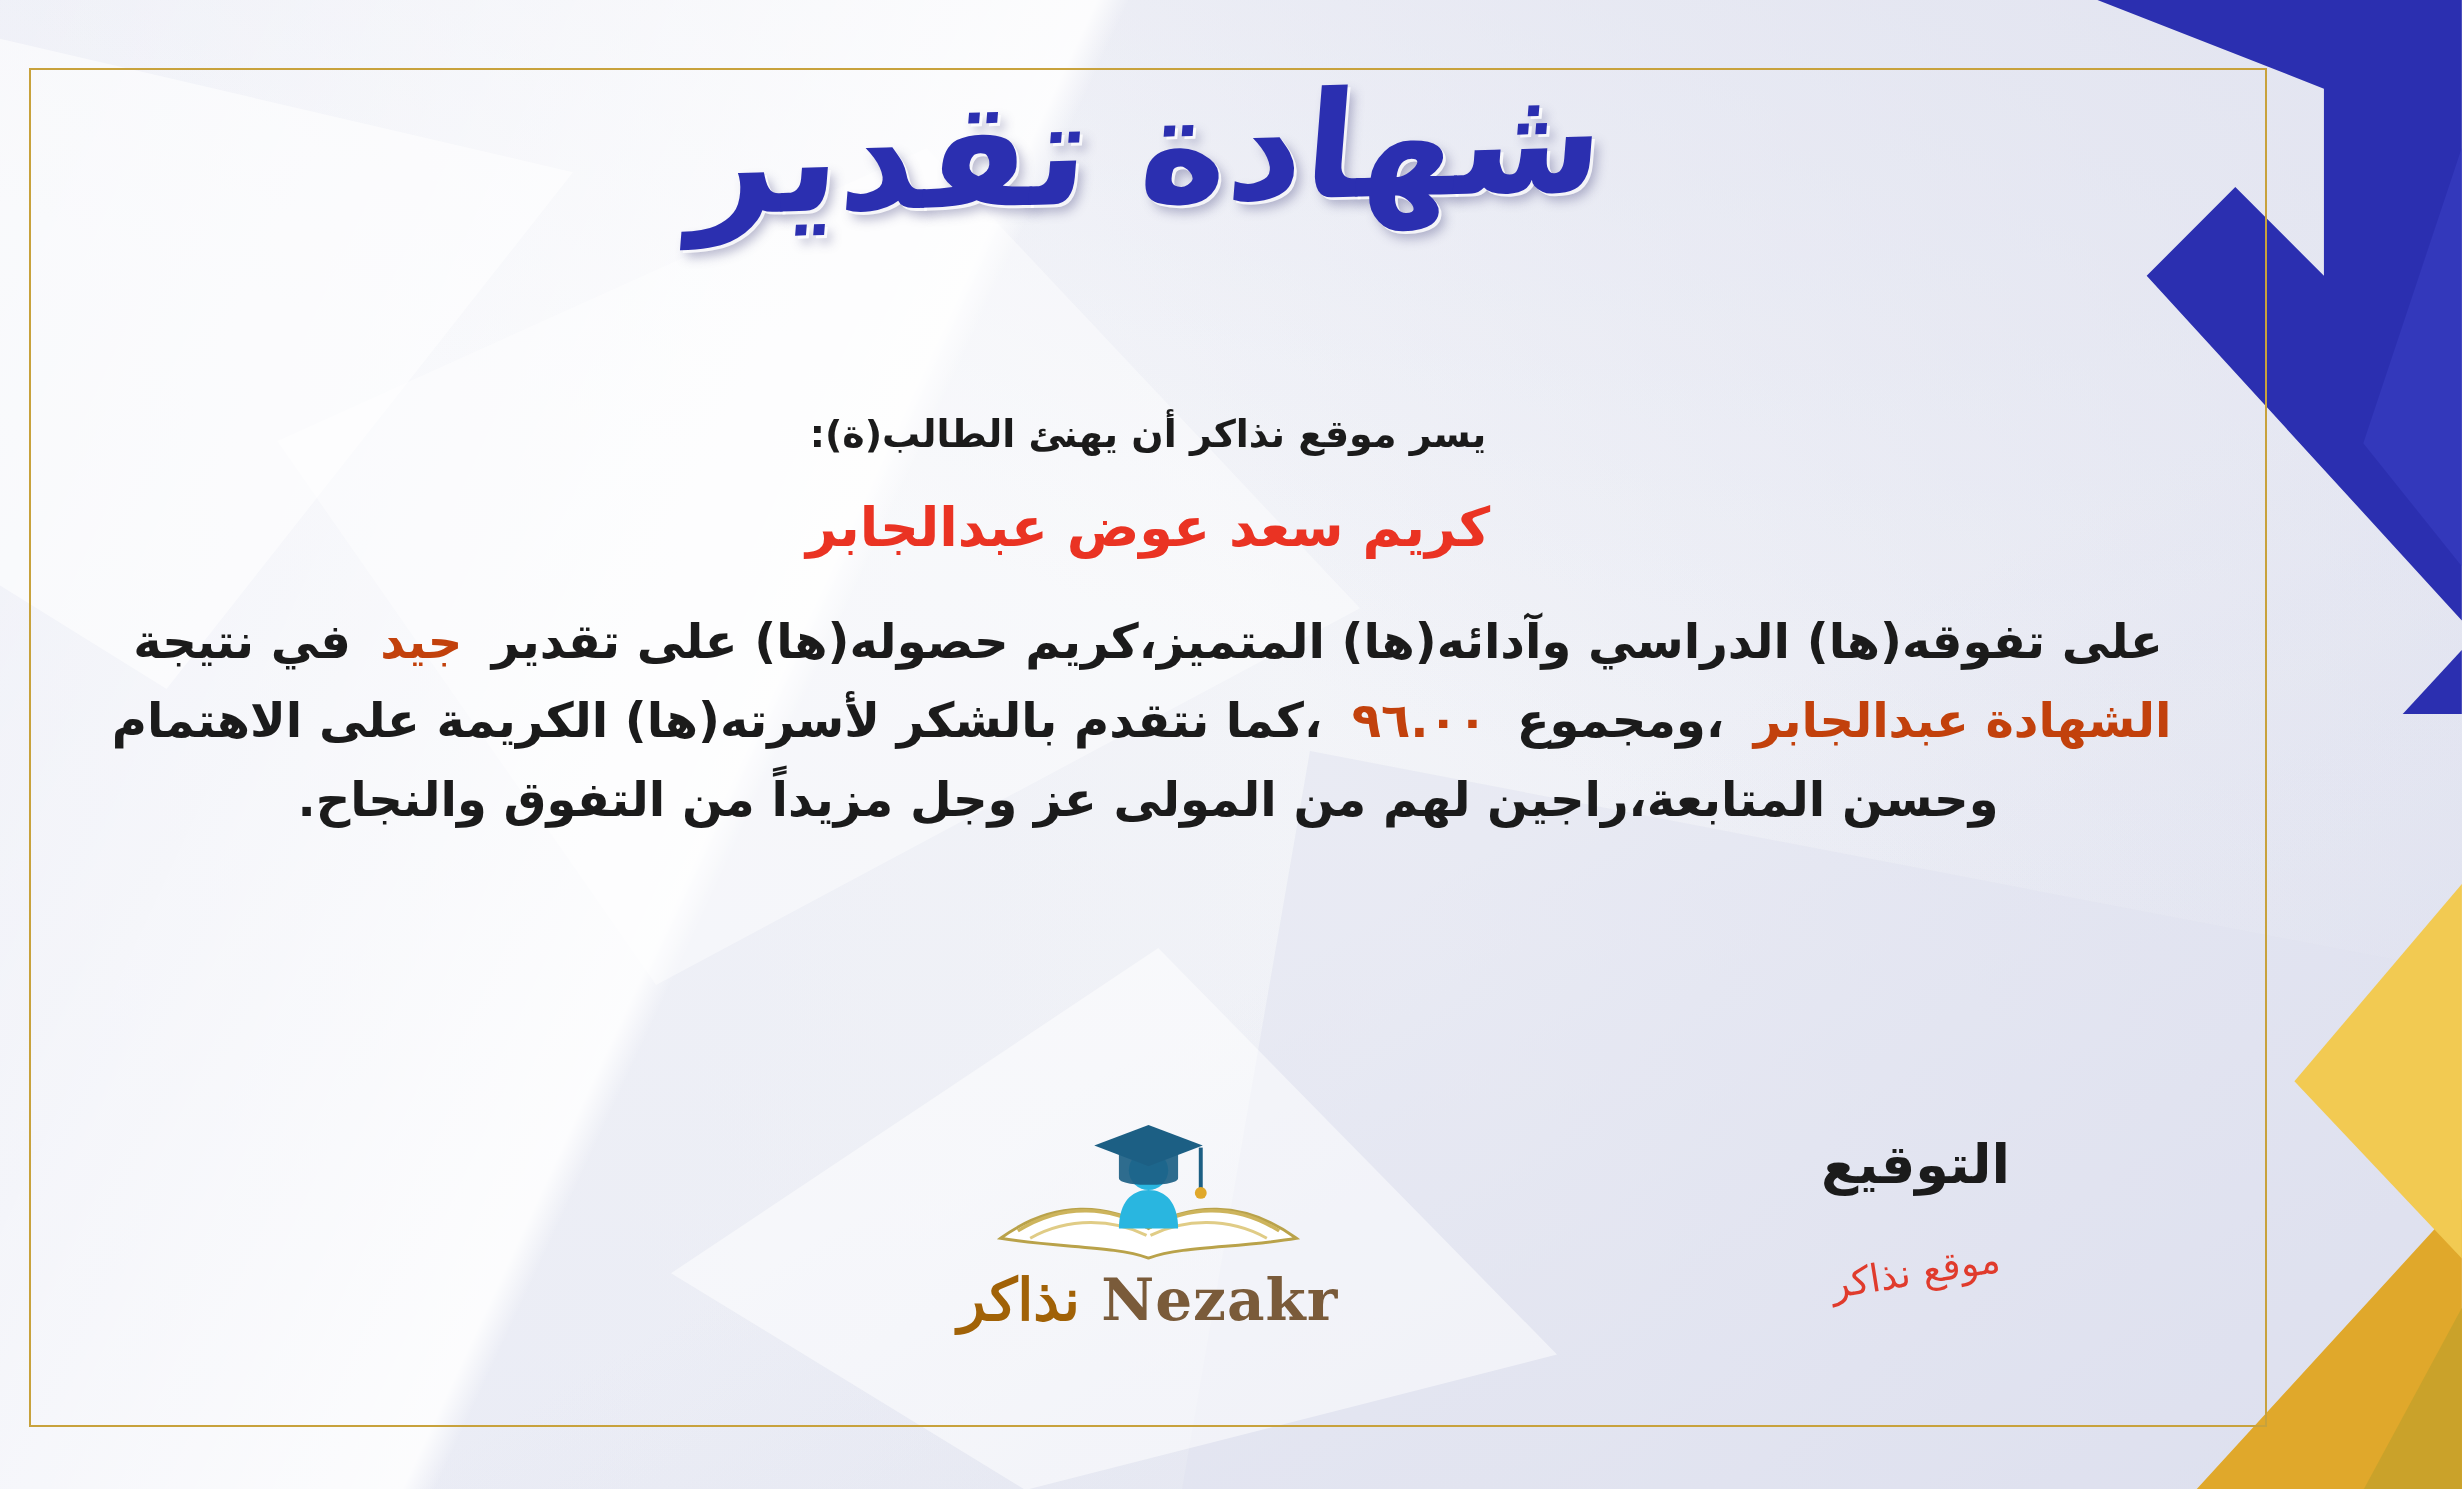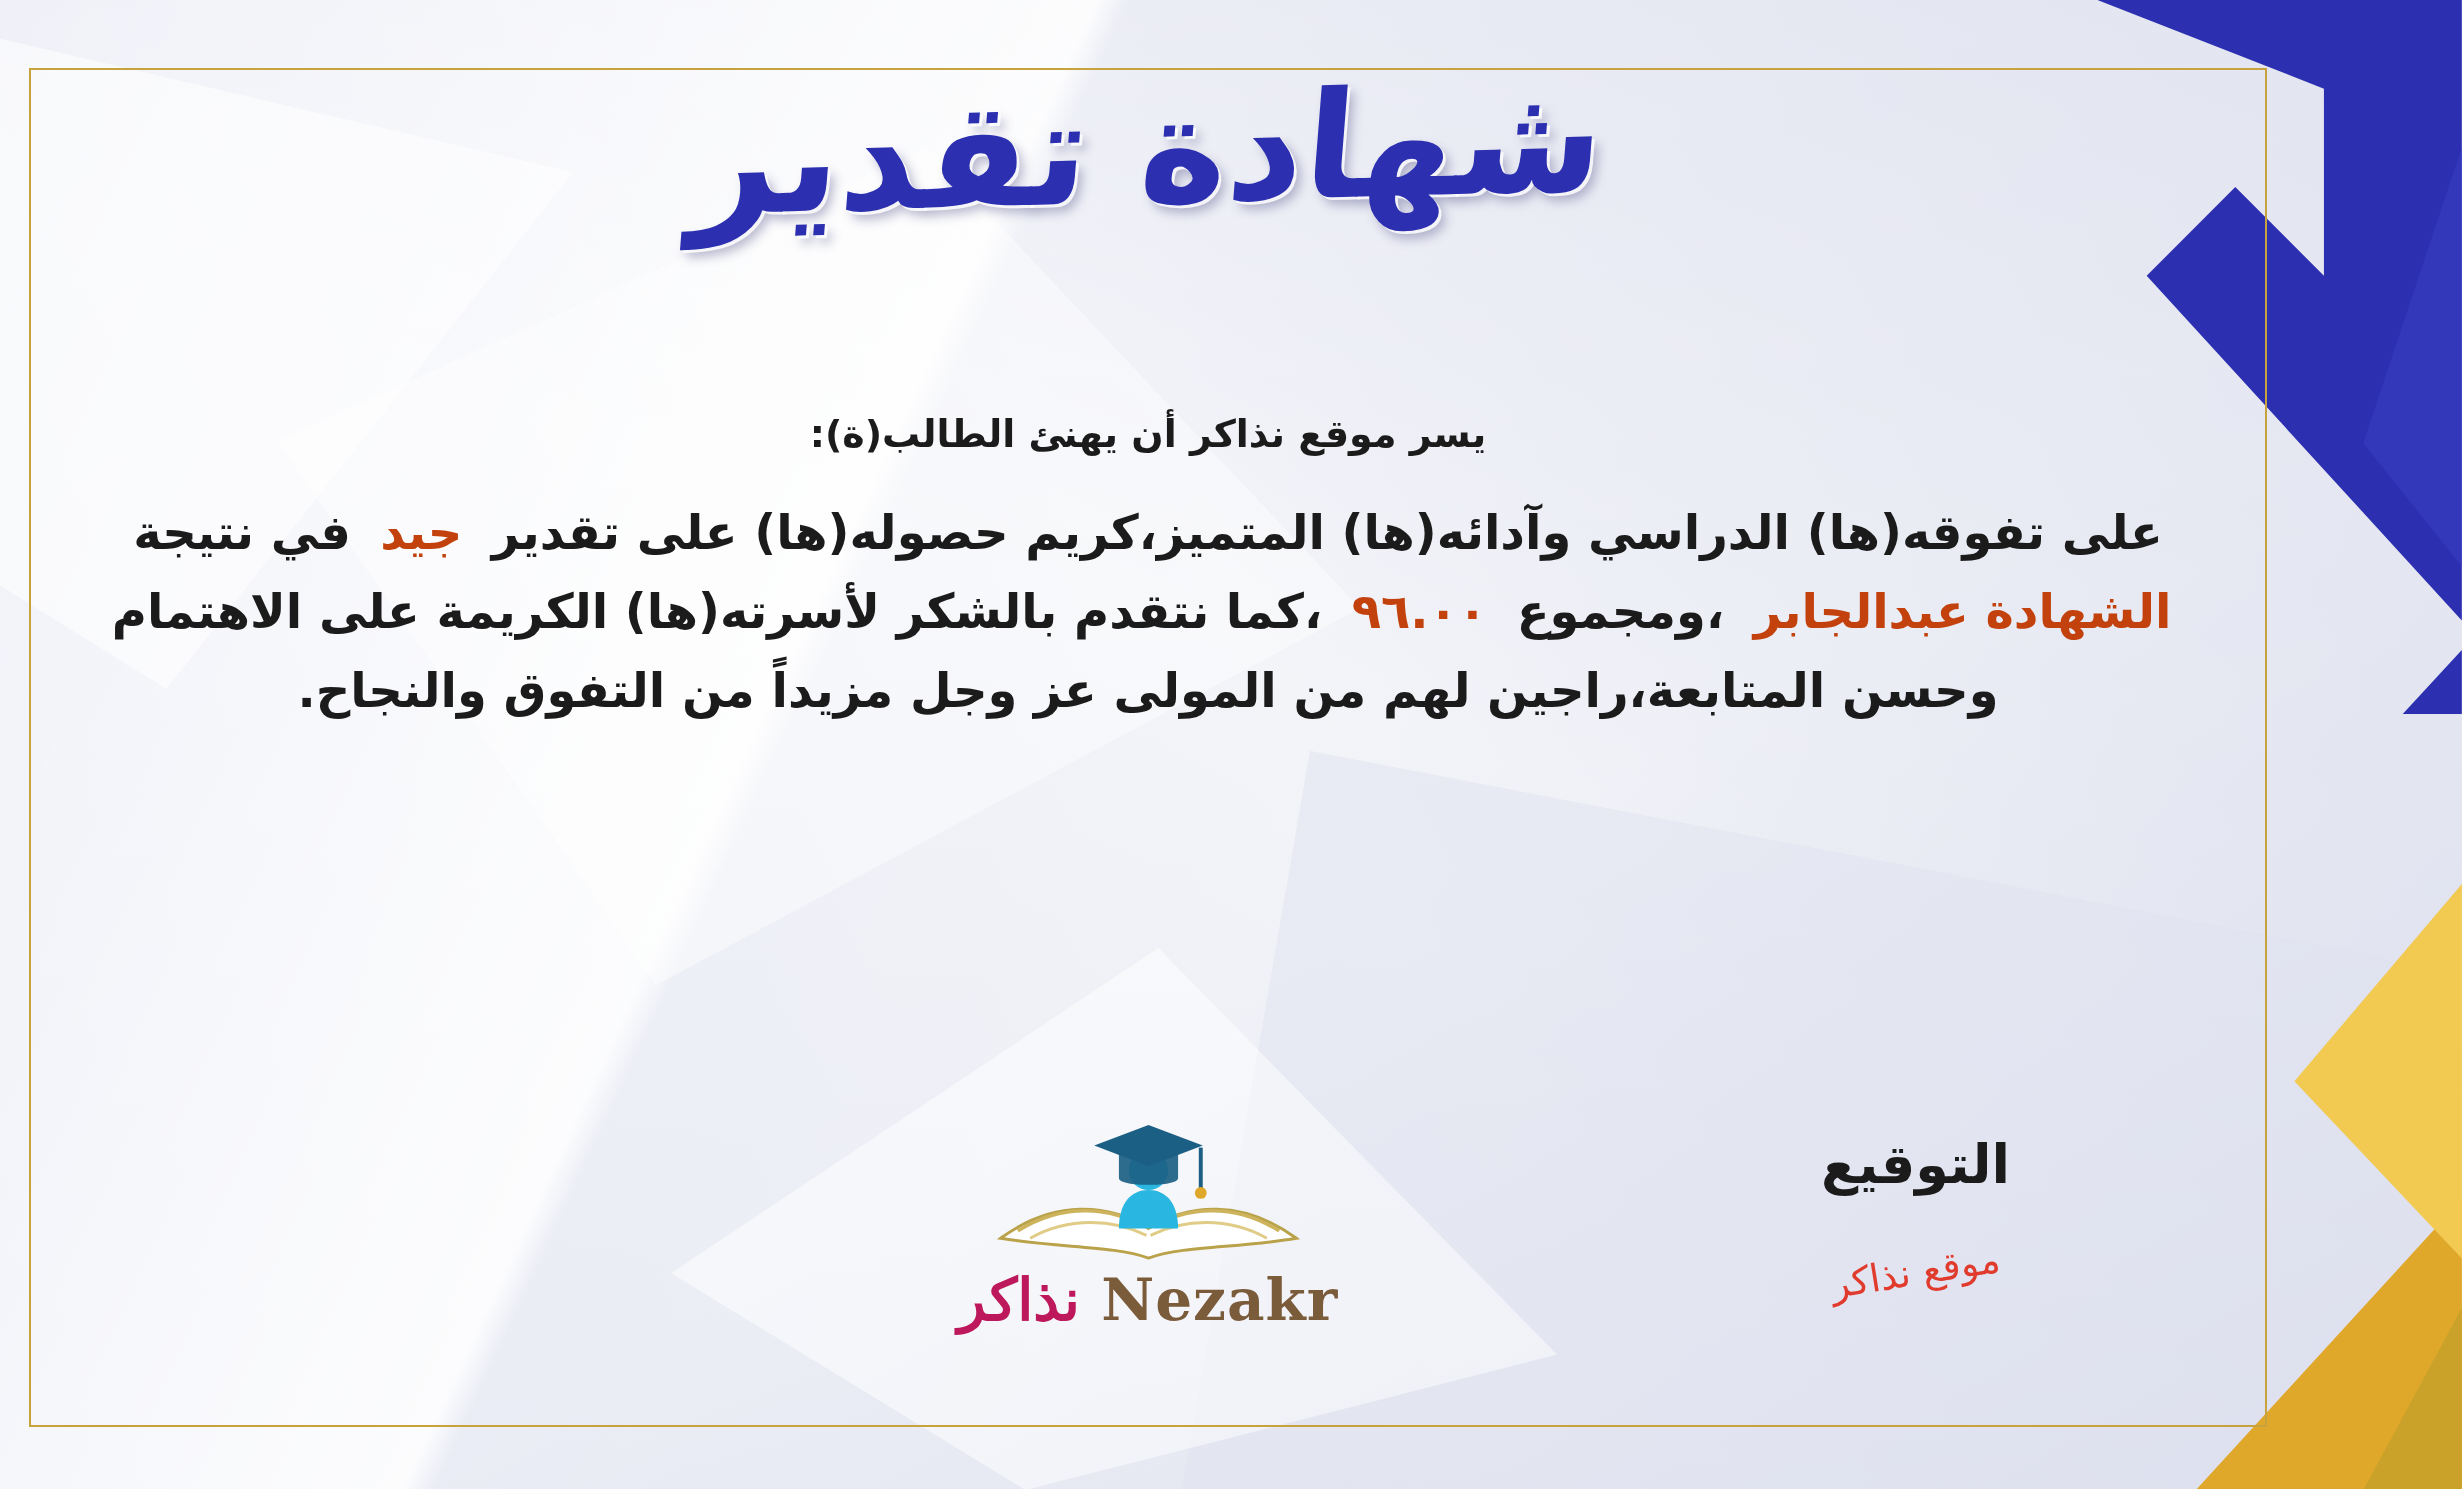--- a/index.html
+++ b/index.html
@@ -174,21 +174,21 @@
   }
   .logo-word {
     margin-top: 3px;
     font-size: 58px;
     font-weight: bold;
     color: #7a5b3a;
     letter-spacing: 1px;
     font-family: "DejaVu Serif", "Liberation Serif", serif;
   }
   .logo-word .latin { color: #7a5b3a; }
-  .logo-word .ar { color: #be185d; }
+  .logo-word .ar { color: #a16207; }
 </style>
 </head>
 <body>
 
 <div class="certificate">
 
   <div class="bg-texture">
     <div class="poly p1"></div>
     <div class="poly p2"></div>
     <div class="poly p3"></div>
@@ -219,20 +219,21 @@
   </svg>
 
   <div class="gold-frame"></div>
 
   <div class="title-wrap">
     <div class="title">شهادة تقدير</div>
   </div>
 
   <div class="body-block">
     <div class="line-lead">يسر موقع نذاكر أن يهنئ الطالب(ة):</div>
+    <div class="student-name">كريم سعد عوض عبدالجابر</div>
     <div class="paragraph">
       <span class="seg">على تفوقه(ها) الدراسي وآدائه(ها) المتميز،كريم حصوله(ها) على تقدير</span>
       <span class="accent">جيد</span>
       <span class="seg">في نتيجة</span>
       <span class="accent">الشهادة عبدالجابر</span>
       <span class="seg">،ومجموع</span>
       <span class="accent">٩٦.٠٠</span>
       <span class="seg">،كما نتقدم بالشكر لأسرته(ها)</span>
       <span>الكريمة على الاهتمام وحسن المتابعة،راجين لهم من المولى عز وجل</span>
       <span>مزيداً من التفوق والنجاح.</span>

